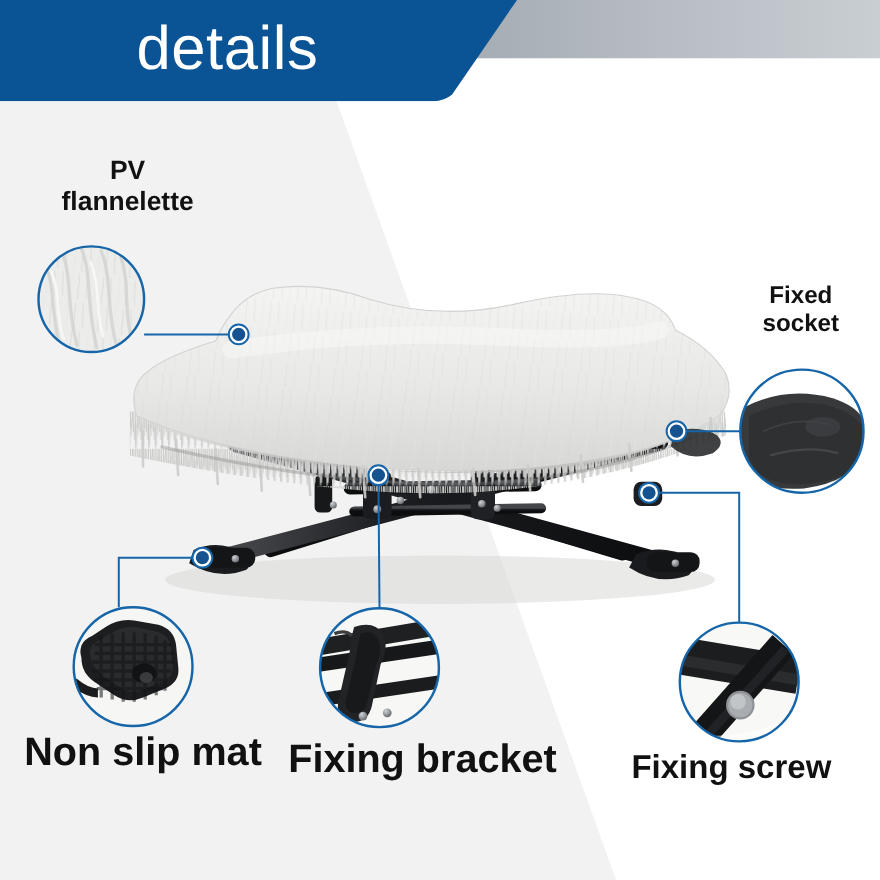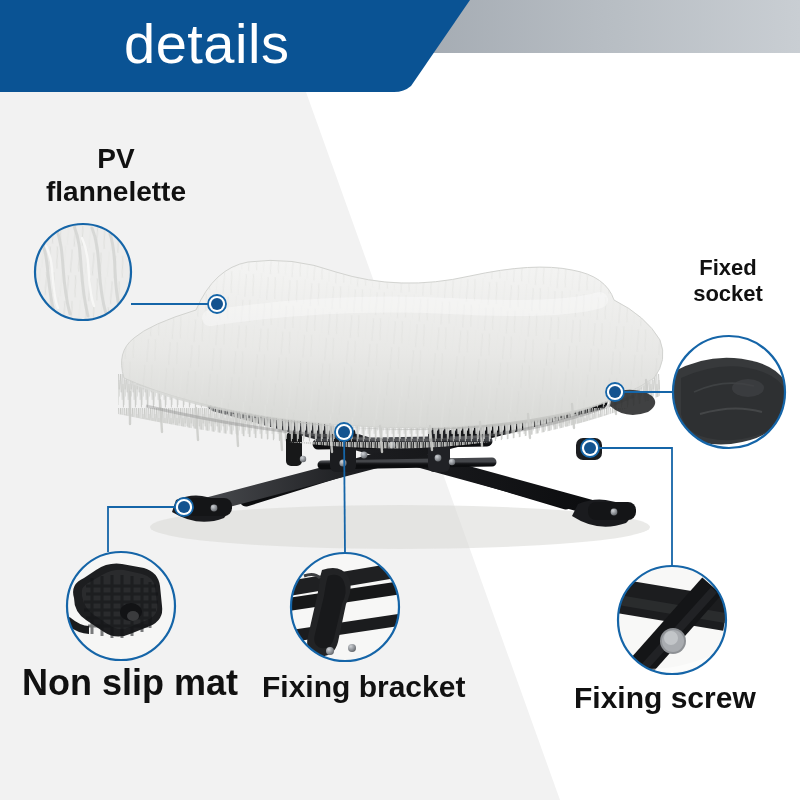--- a/index.html
+++ b/index.html
@@ -49,36 +49,36 @@
   
   .callout-label {
     color: #111111;
     font-weight: bold;
     white-space: pre;
     line-height: 1.18;
   }
   #label-pv {
     left: 26px; top: 142px;
     width: 180px;
-    font-size: 28px;
+    font-size: 24px;
     text-align: center;
   }
   #label-fixed-socket {
     left: 662px; top: 255px;
     width: 132px;
     font-size: 22px;
     text-align: center;
   }
   #label-non-slip {
     left: 22px; top: 662px;
     font-size: 36px;
   }
   #label-fixing-bracket {
     left: 262px; top: 669px;
-    font-size: 30px;
+    font-size: 36px;
   }
   #label-fixing-screw {
     left: 574px; top: 680px;
     font-size: 30px;
   }
 
   
   #art, #leaders {
     left: 0; top: 0; width: 800px; height: 800px;
   }

